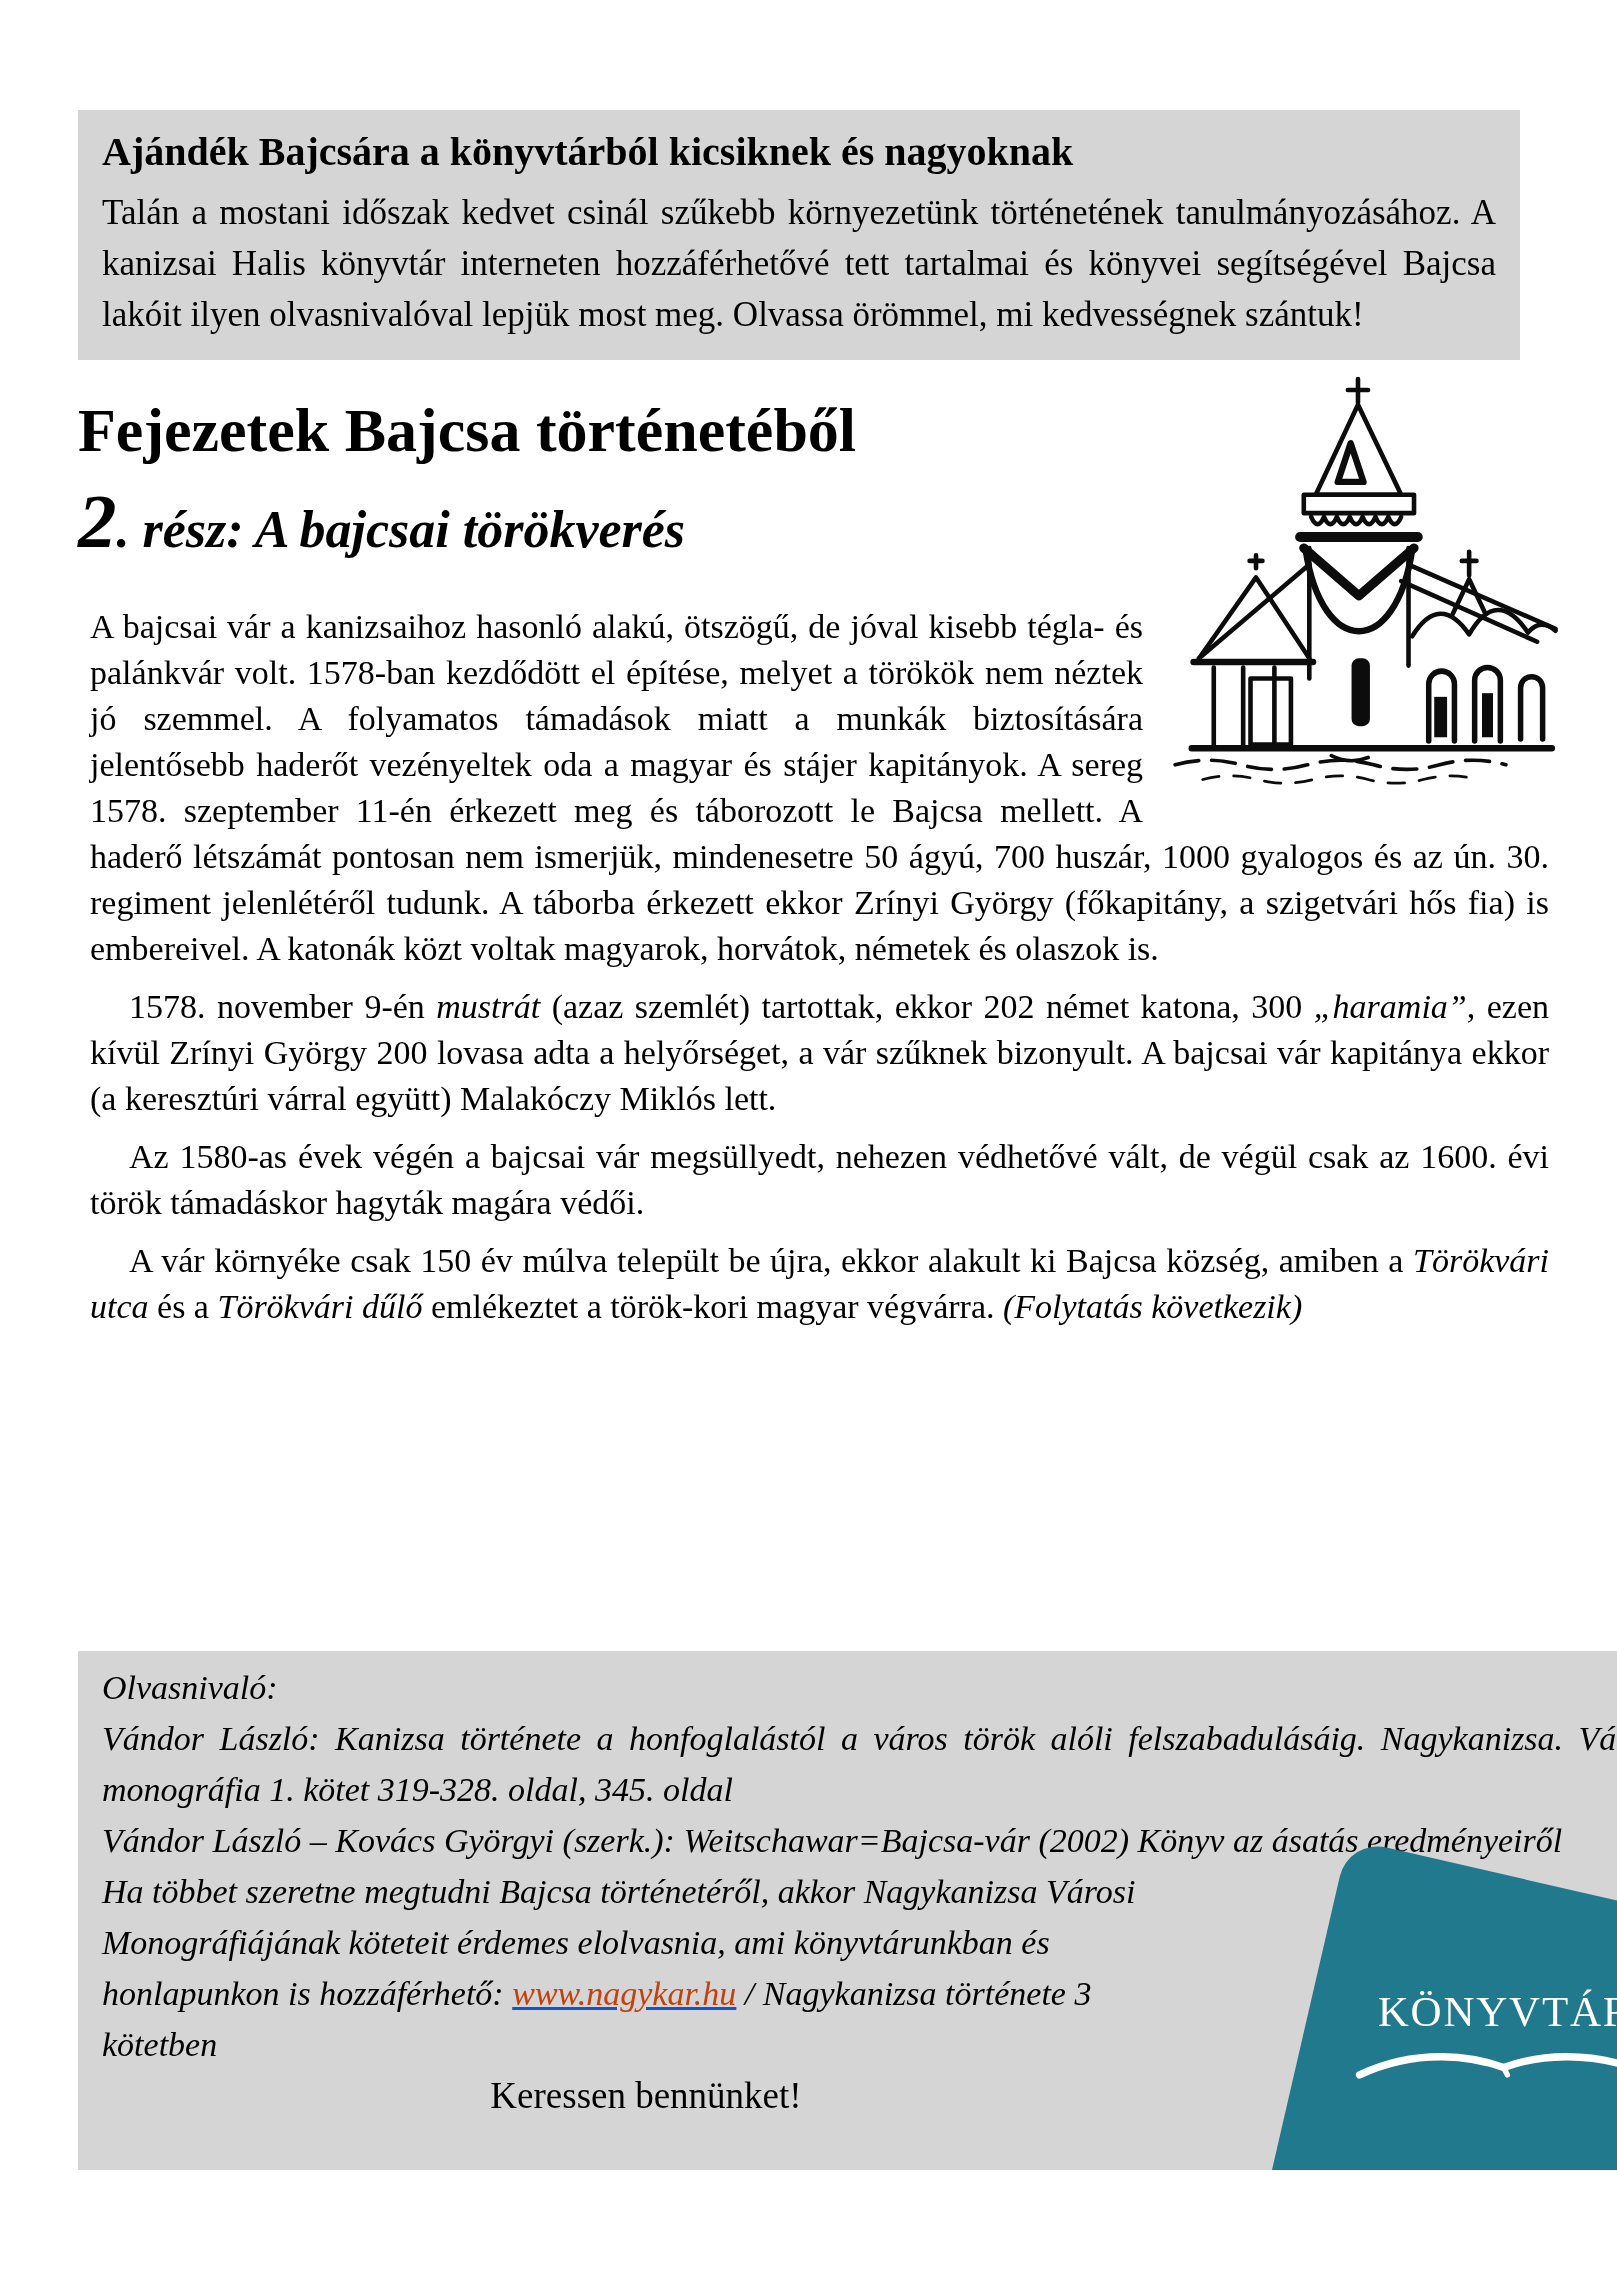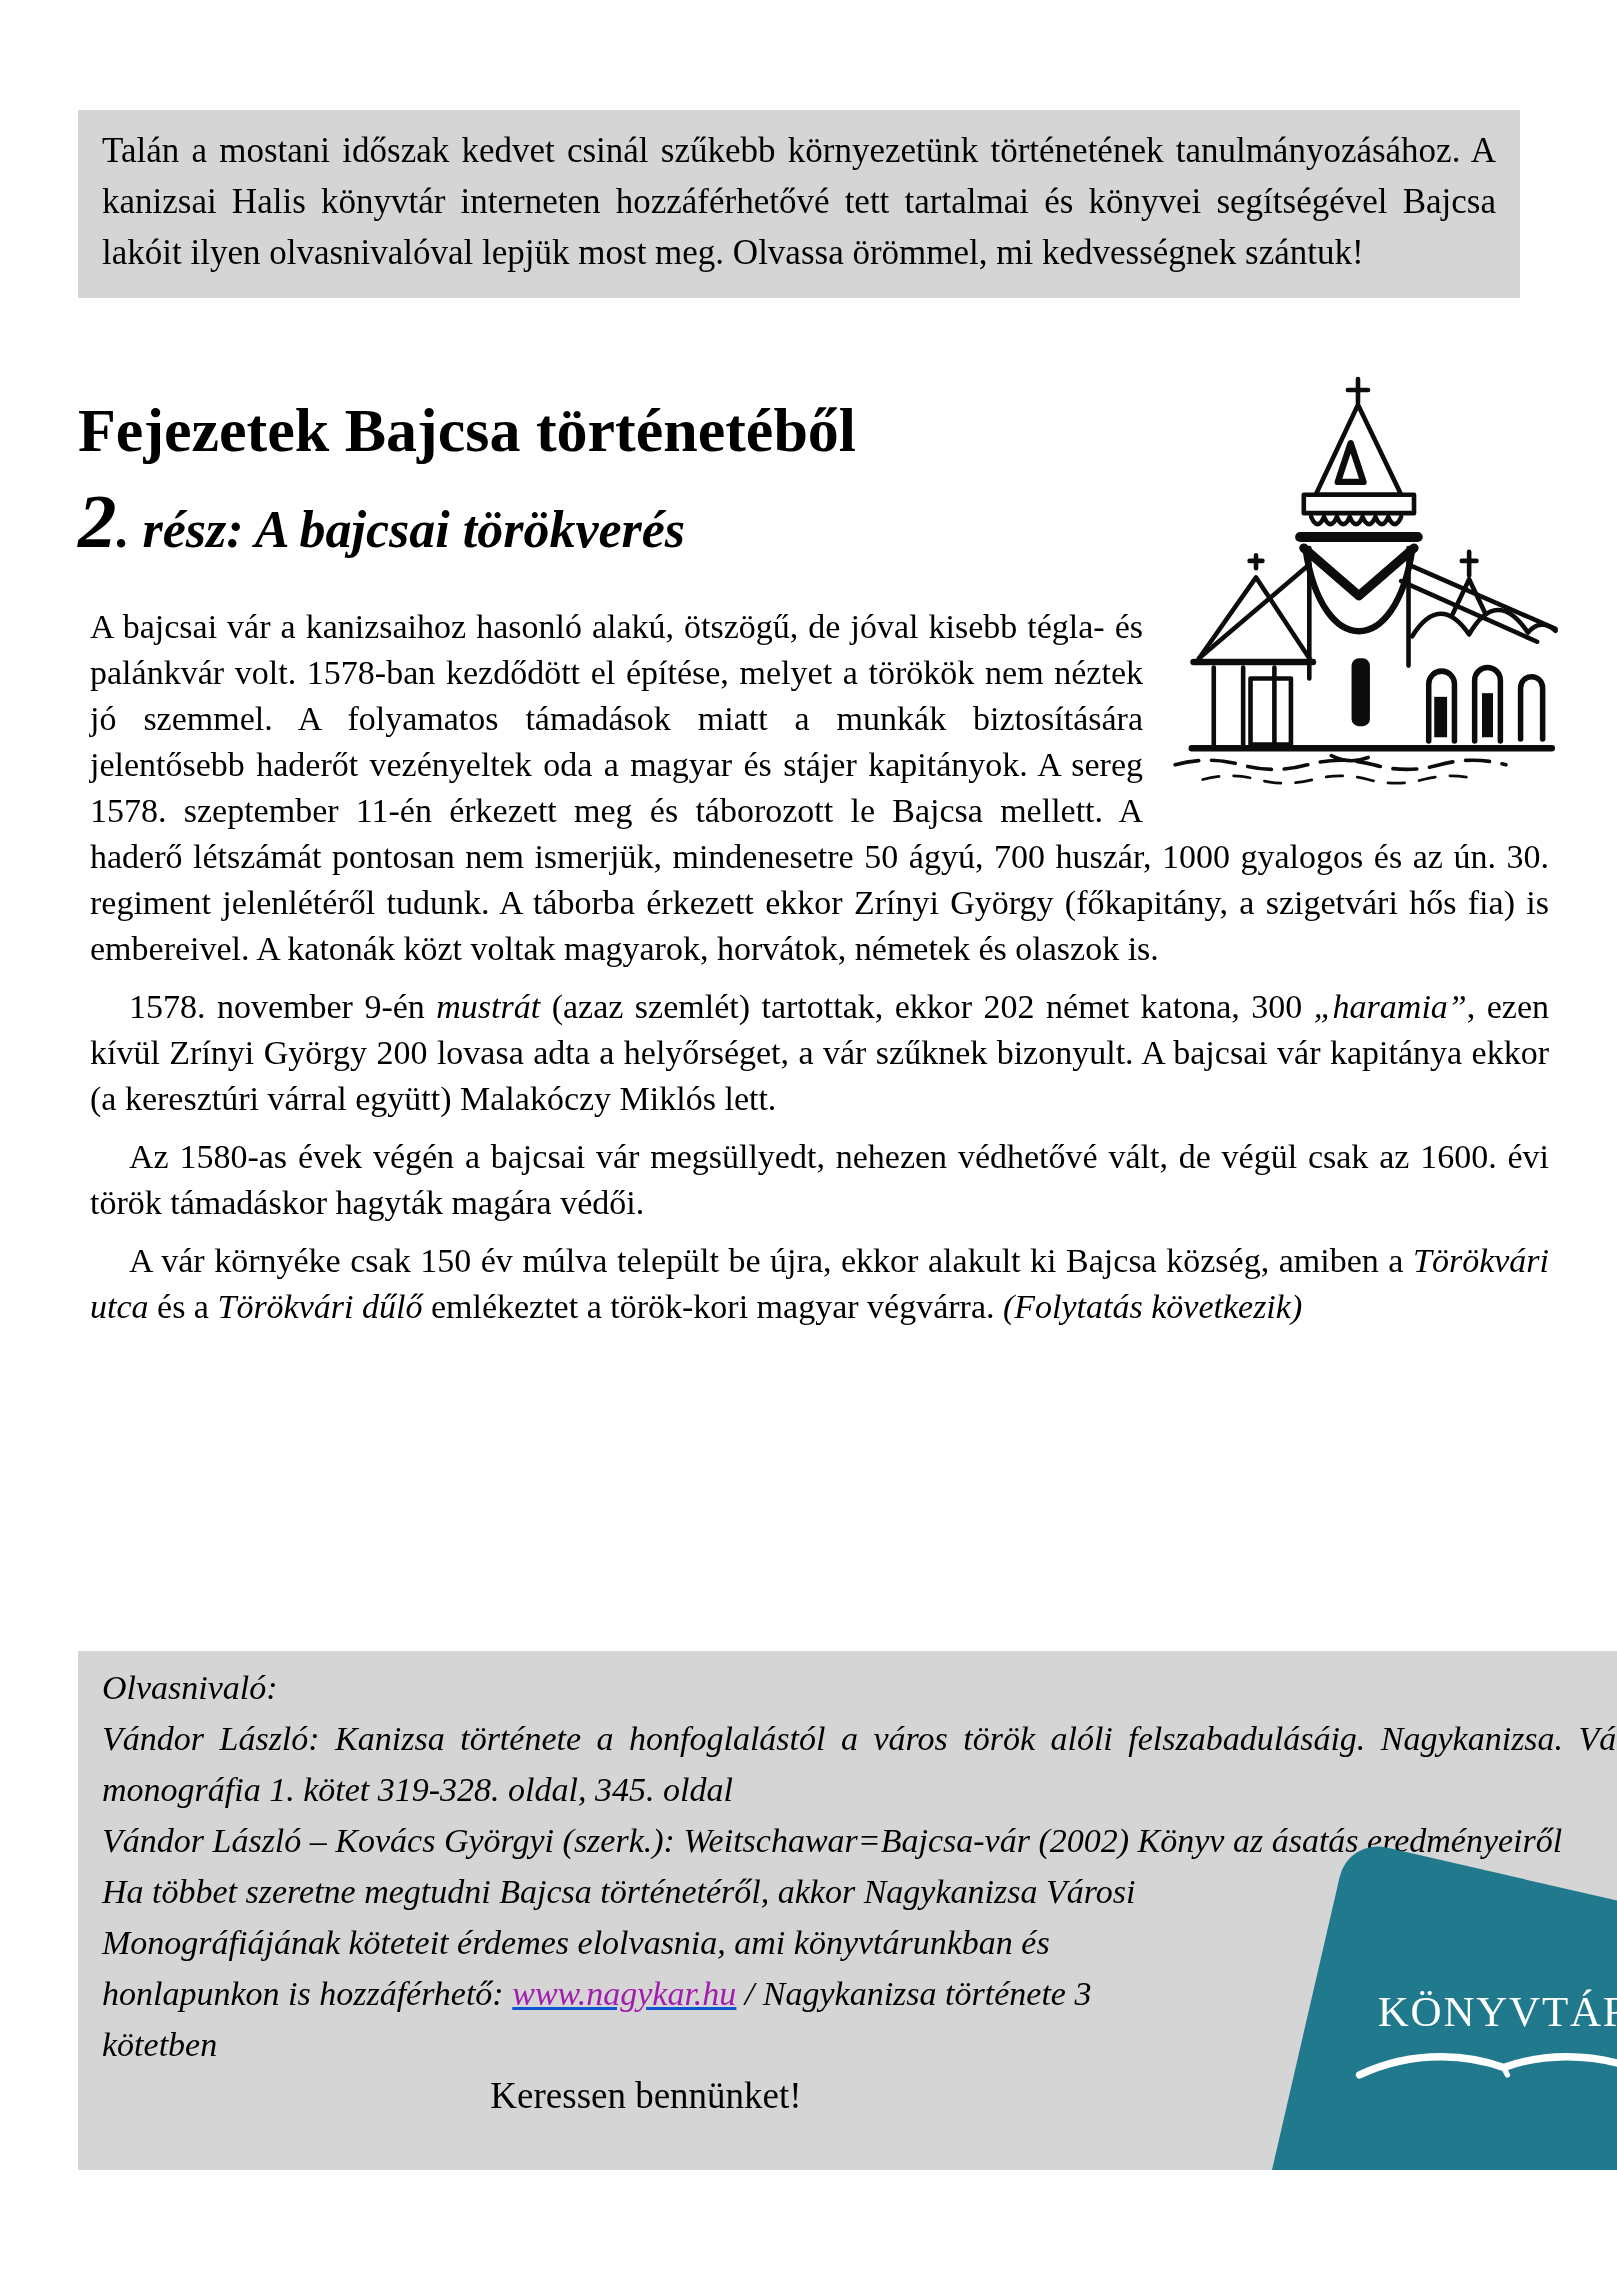--- a/index.html
+++ b/index.html
@@ -95,21 +95,21 @@
     line-height:51px;
   }
   .rd-just{text-align:justify;}
   .rd-roman{
     font-style:normal;
     font-size:37px;
     line-height:52px;
     text-align:center;
   }
   .rd-link{
-    color:#a21caf;
+    color:#c2410c;
     text-decoration:underline;
     text-decoration-color:#1155d4;
     font-style:italic;
     cursor:pointer;
   }
   .logo-spacer{
     float:right;
     width:478px;
     height:308px;
   }
@@ -143,20 +143,21 @@
     font-family:"Liberation Serif","DejaVu Serif",serif;
   }
   .logo-book{display:block;margin:1.8px auto 0 auto;}
 </style>
 </head>
 <body>
 
 <div class="page">
 
   <section class="intro-box">
+    <h2 class="intro-title">Ajándék Bajcsára a könyvtárból kicsiknek és nagyoknak</h2>
     <p class="intro-text">Talán a mostani időszak kedvet csinál szűkebb környezetünk történetének tanulmányozásához. A kanizsai Halis könyvtár interneten hozzáférhetővé tett tartalmai és könyvei segítségével Bajcsa lakóit ilyen olvasnivalóval lepjük most meg. Olvassa örömmel, mi kedvességnek szántuk!</p>
   </section>
 
   <div class="article">
 
     <div class="church-float">
       <svg viewBox="0 0 430 470">
         <g fill="none" stroke="#0c0c0c" stroke-width="5" stroke-linecap="round" stroke-linejoin="round">
 
           <path d="M209 26 v26 M198 38 h22"></path>

